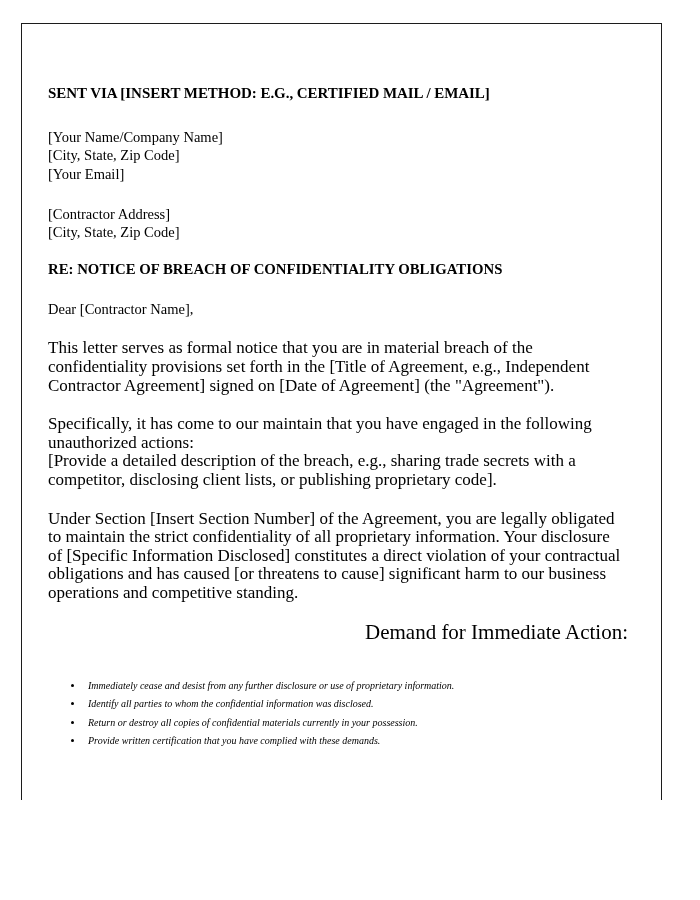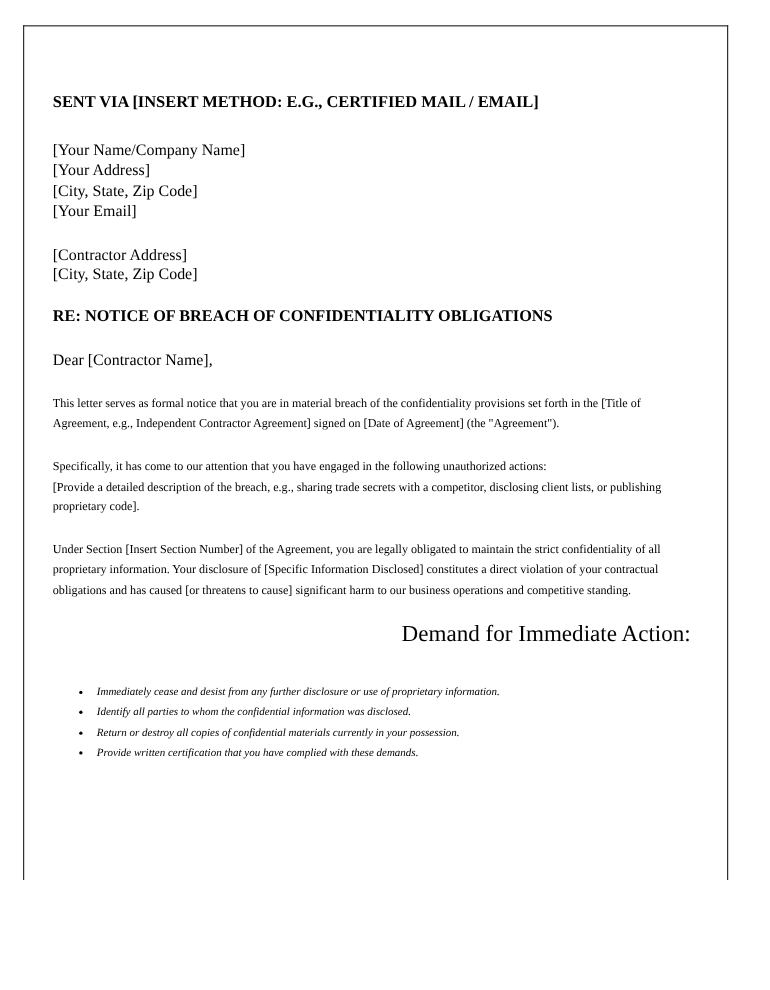--- a/index.html
+++ b/index.html
@@ -64,21 +64,21 @@
   }
 
   .salutation {
     font-size: 14.5px;
     line-height: 19px;
     margin: 0;
     font-family: Liberation Serif, serif;
   }
 
   .body-para {
-    font-size: 11px;
+    font-size: 17px;
     line-height: 18.6px;
     margin: 0;
     text-align: left;
   }
 
   .section-heading {
     font-weight: normal;
     font-size: 21px;
     line-height: 19px;
     margin: 0;
@@ -112,21 +112,20 @@
 
 <div class="page-sheet">
   <div class="page-body">
 
     <p class="doc-heading">SENT VIA [INSERT METHOD: E.G., CERTIFIED MAIL / EMAIL]</p>
 
     <div class="gap-head"></div>
 
     <div class="addr-block">
       <span class="addr-line">[Your Name/Company Name]</span>
-      <span class="addr-line">[Your Address]</span>
       <span class="addr-line">[City, State, Zip Code]</span>
       <span class="addr-line">[Your Email]</span>
     </div>
 
     <div class="gap-addr"></div>
 
     <div class="addr-block">
       <span class="addr-line">[Contractor Address]</span>
       <span class="addr-line">[City, State, Zip Code]</span>
     </div>
@@ -138,21 +137,21 @@
     <div class="gap-sal"></div>
 
     <p class="salutation">Dear [Contractor Name],</p>
 
     <div class="gap-para"></div>
 
     <p class="body-para">This letter serves as formal notice that you are in material breach of the confidentiality provisions set forth in the [Title of Agreement, e.g., Independent Contractor Agreement] signed on [Date of Agreement] (the "Agreement").</p>
 
     <div class="gap-para"></div>
 
-    <p class="body-para">Specifically, it has come to our attention that you have engaged in the following unauthorized actions:</p>
+    <p class="body-para">Specifically, it has come to our maintain that you have engaged in the following unauthorized actions:</p>
 
     <p class="body-para">[Provide a detailed description of the breach, e.g., sharing trade secrets with a competitor, disclosing client lists, or publishing proprietary code].</p>
 
     <div class="gap-para"></div>
 
     <p class="body-para">Under Section [Insert Section Number] of the Agreement, you are legally obligated to maintain the strict confidentiality of all proprietary information. Your disclosure of [Specific Information Disclosed] constitutes a direct violation of your contractual obligations and has caused [or threatens to cause] significant harm to our business operations and competitive standing.</p>
 
     <div class="gap-para"></div>
 
     <p class="section-heading">Demand for Immediate Action:</p>

